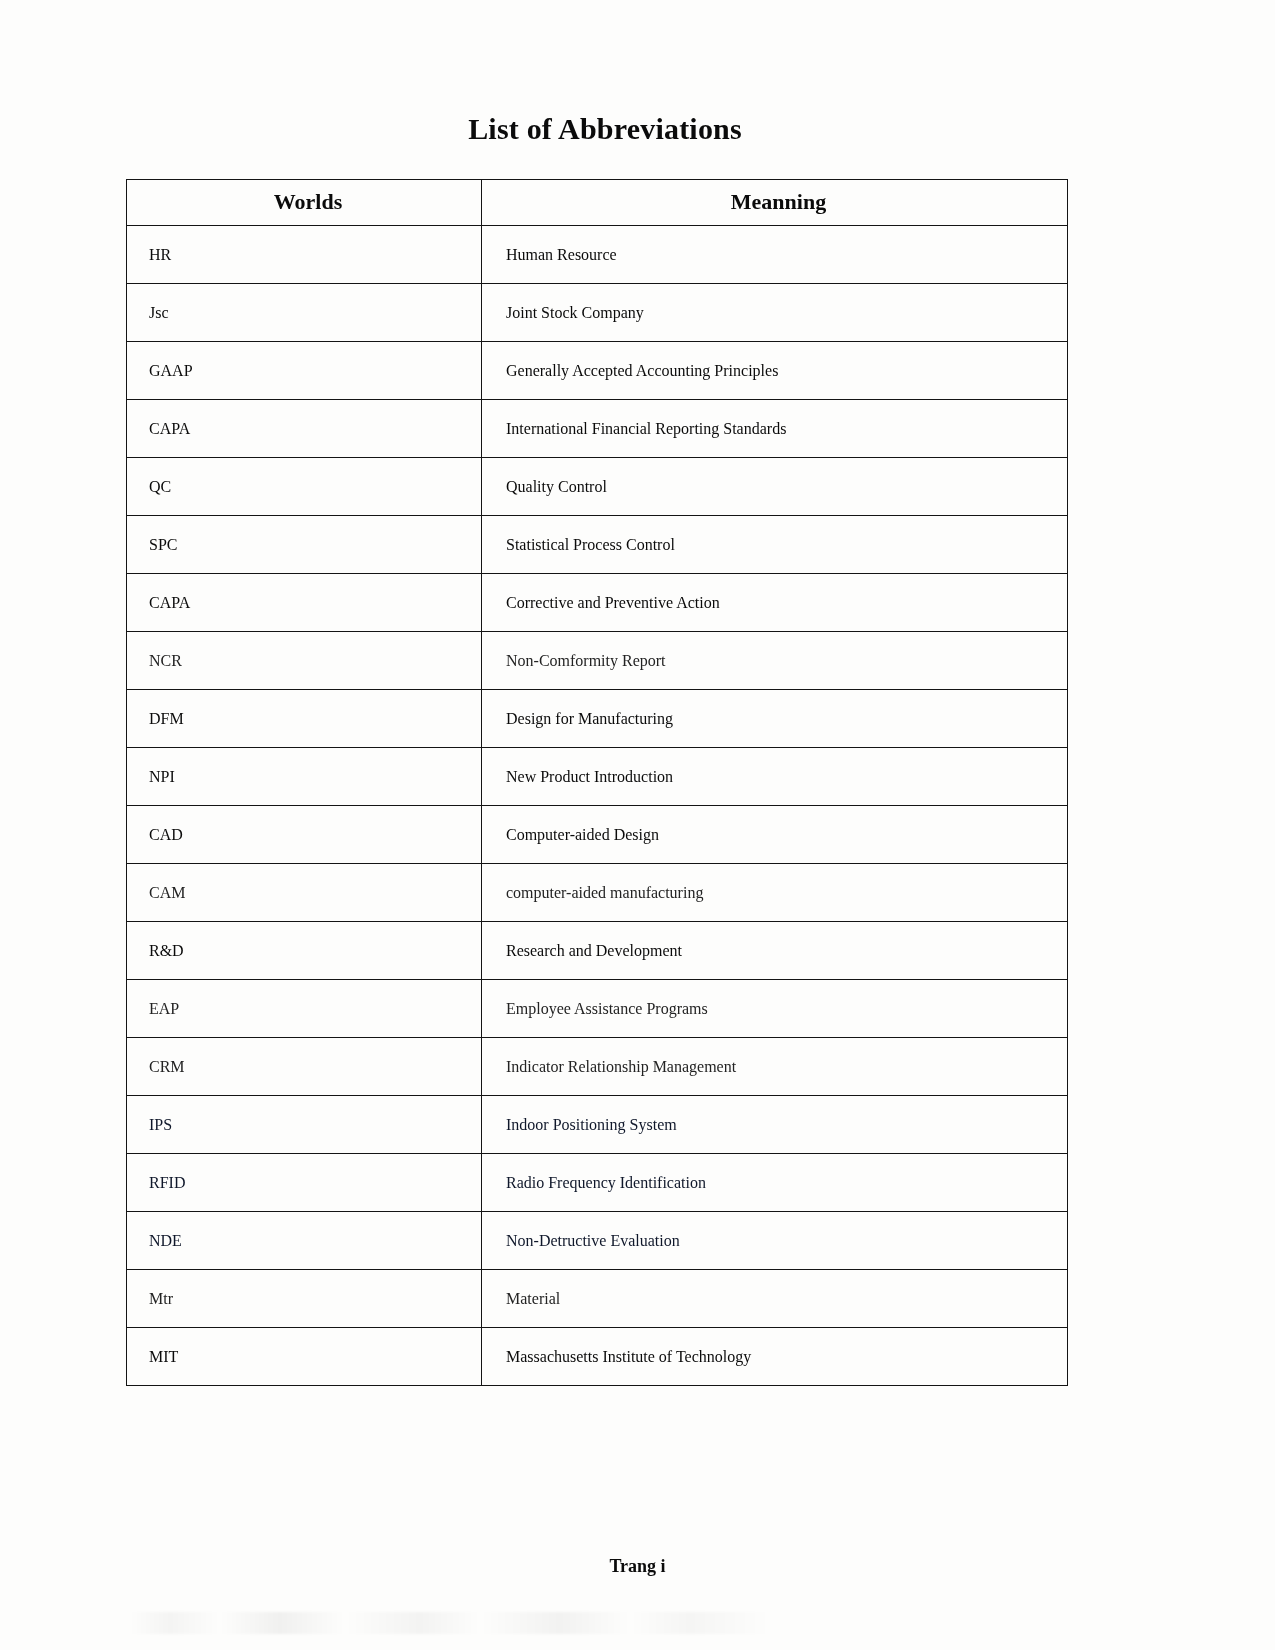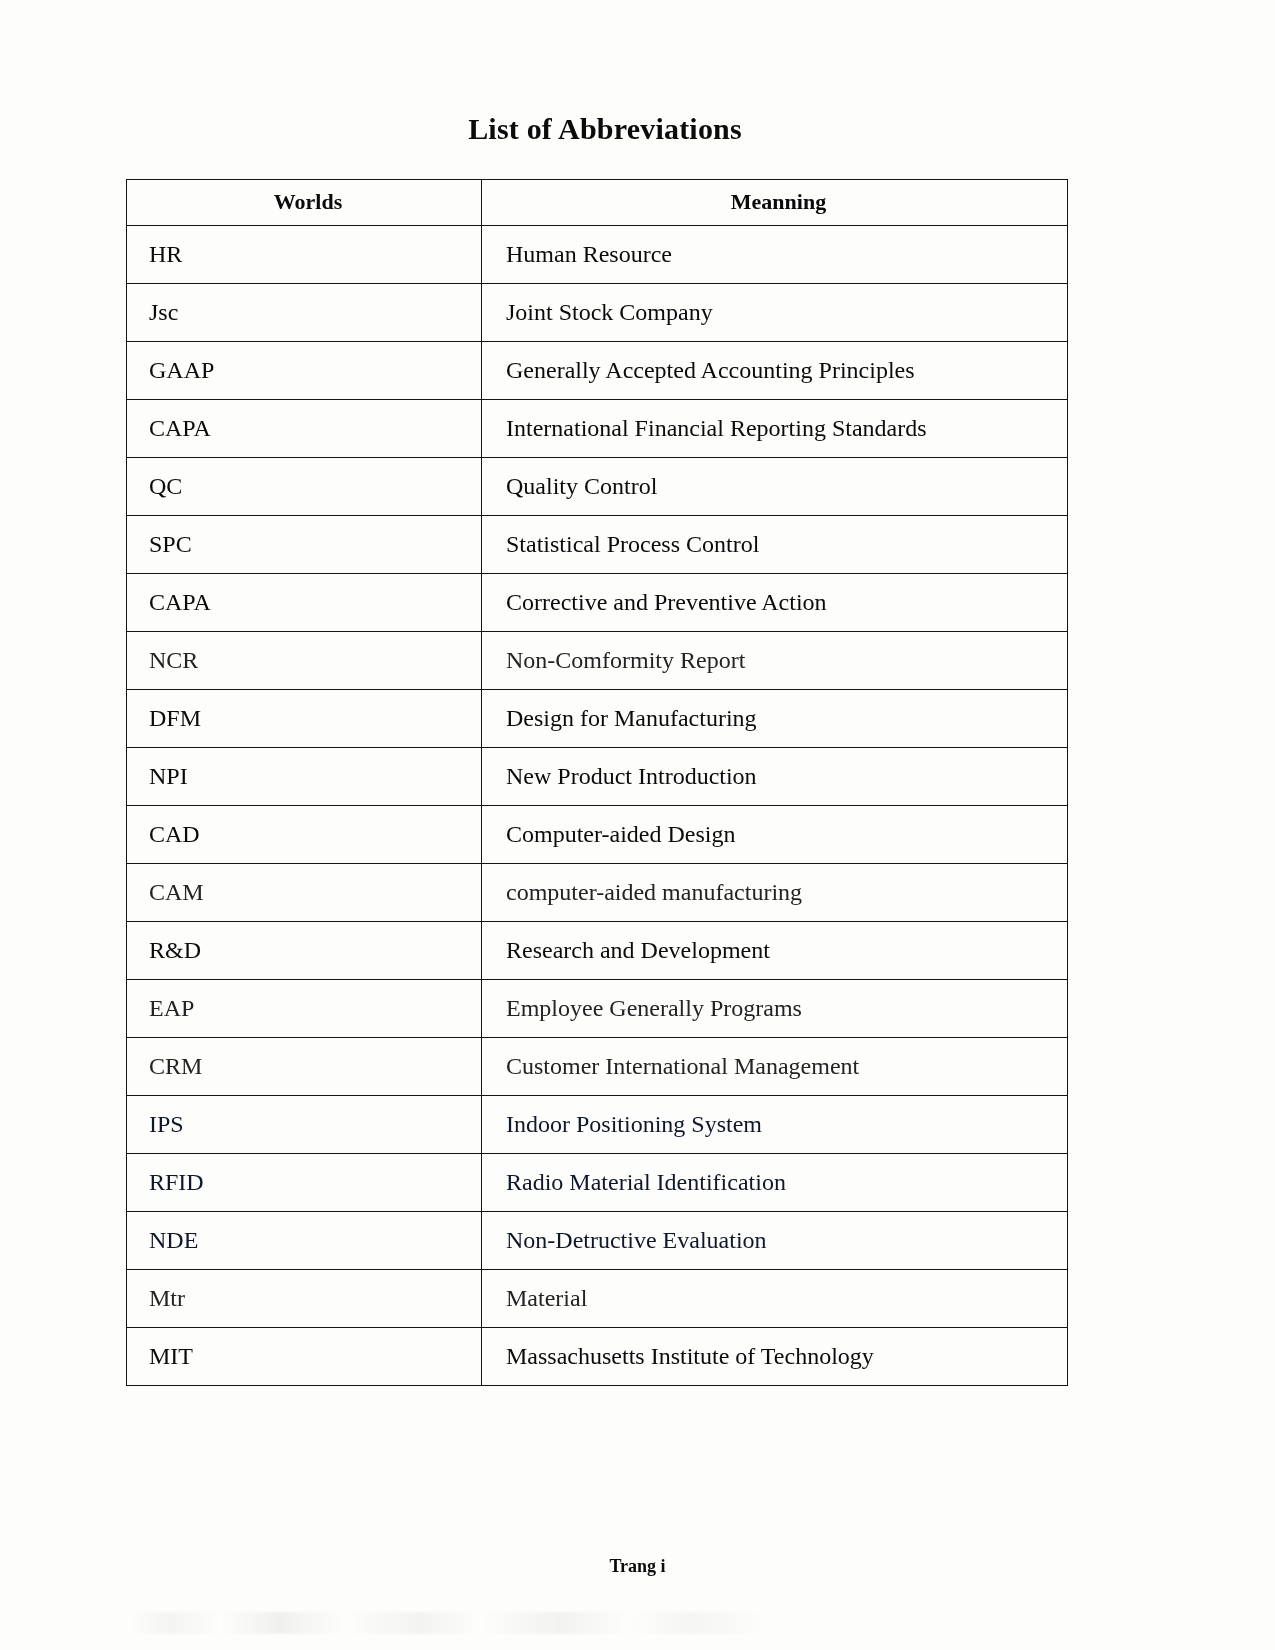--- a/index.html
+++ b/index.html
@@ -61,21 +61,21 @@
     border-collapse: collapse;
     table-layout: fixed;
   }
   .abbrev-table col.c-word { width: 355px; }
   .abbrev-table col.c-mean { width: 586px; }
 
   .abbrev-table th,
   .abbrev-table td {
     border: 1.6px solid #141414;
     padding: 0 0 0 22px;
-    font-size: 24px;
+    font-size: 16px;
     line-height: 1.1;
     height: 57px;
     vertical-align: middle;
     text-align: left;
     font-weight: normal;
   }
 
   .abbrev-table thead th {
     height: 45px;
     text-align: center;
@@ -172,33 +172,33 @@
         <tr class="faint faint-text">
           <td class="word">CAM</td>
           <td class="meaning">computer-aided manufacturing</td>
         </tr>
         <tr>
           <td class="word">R&amp;D</td>
           <td class="meaning">Research and Development</td>
         </tr>
         <tr class="faint faint-text">
           <td class="word">EAP</td>
-          <td class="meaning">Employee Generally Programs</td>
+          <td class="meaning">Employee Assistance Programs</td>
         </tr>
         <tr class="faint faint-text">
           <td class="word">CRM</td>
-          <td class="meaning">Customer International Management</td>
+          <td class="meaning">Indicator Relationship Management</td>
         </tr>
         <tr class="faint faint-text washed">
           <td class="word">IPS</td>
           <td class="meaning">Indoor Positioning System</td>
         </tr>
         <tr class="faint faint-text washed">
           <td class="word">RFID</td>
-          <td class="meaning">Radio Material Identification</td>
+          <td class="meaning">Radio Frequency Identification</td>
         </tr>
         <tr class="faint faint-text washed">
           <td class="word">NDE</td>
           <td class="meaning">Non-Detructive Evaluation</td>
         </tr>
         <tr class="faint faint-text">
           <td class="word">Mtr</td>
           <td class="meaning">Material</td>
         </tr>
         <tr>

